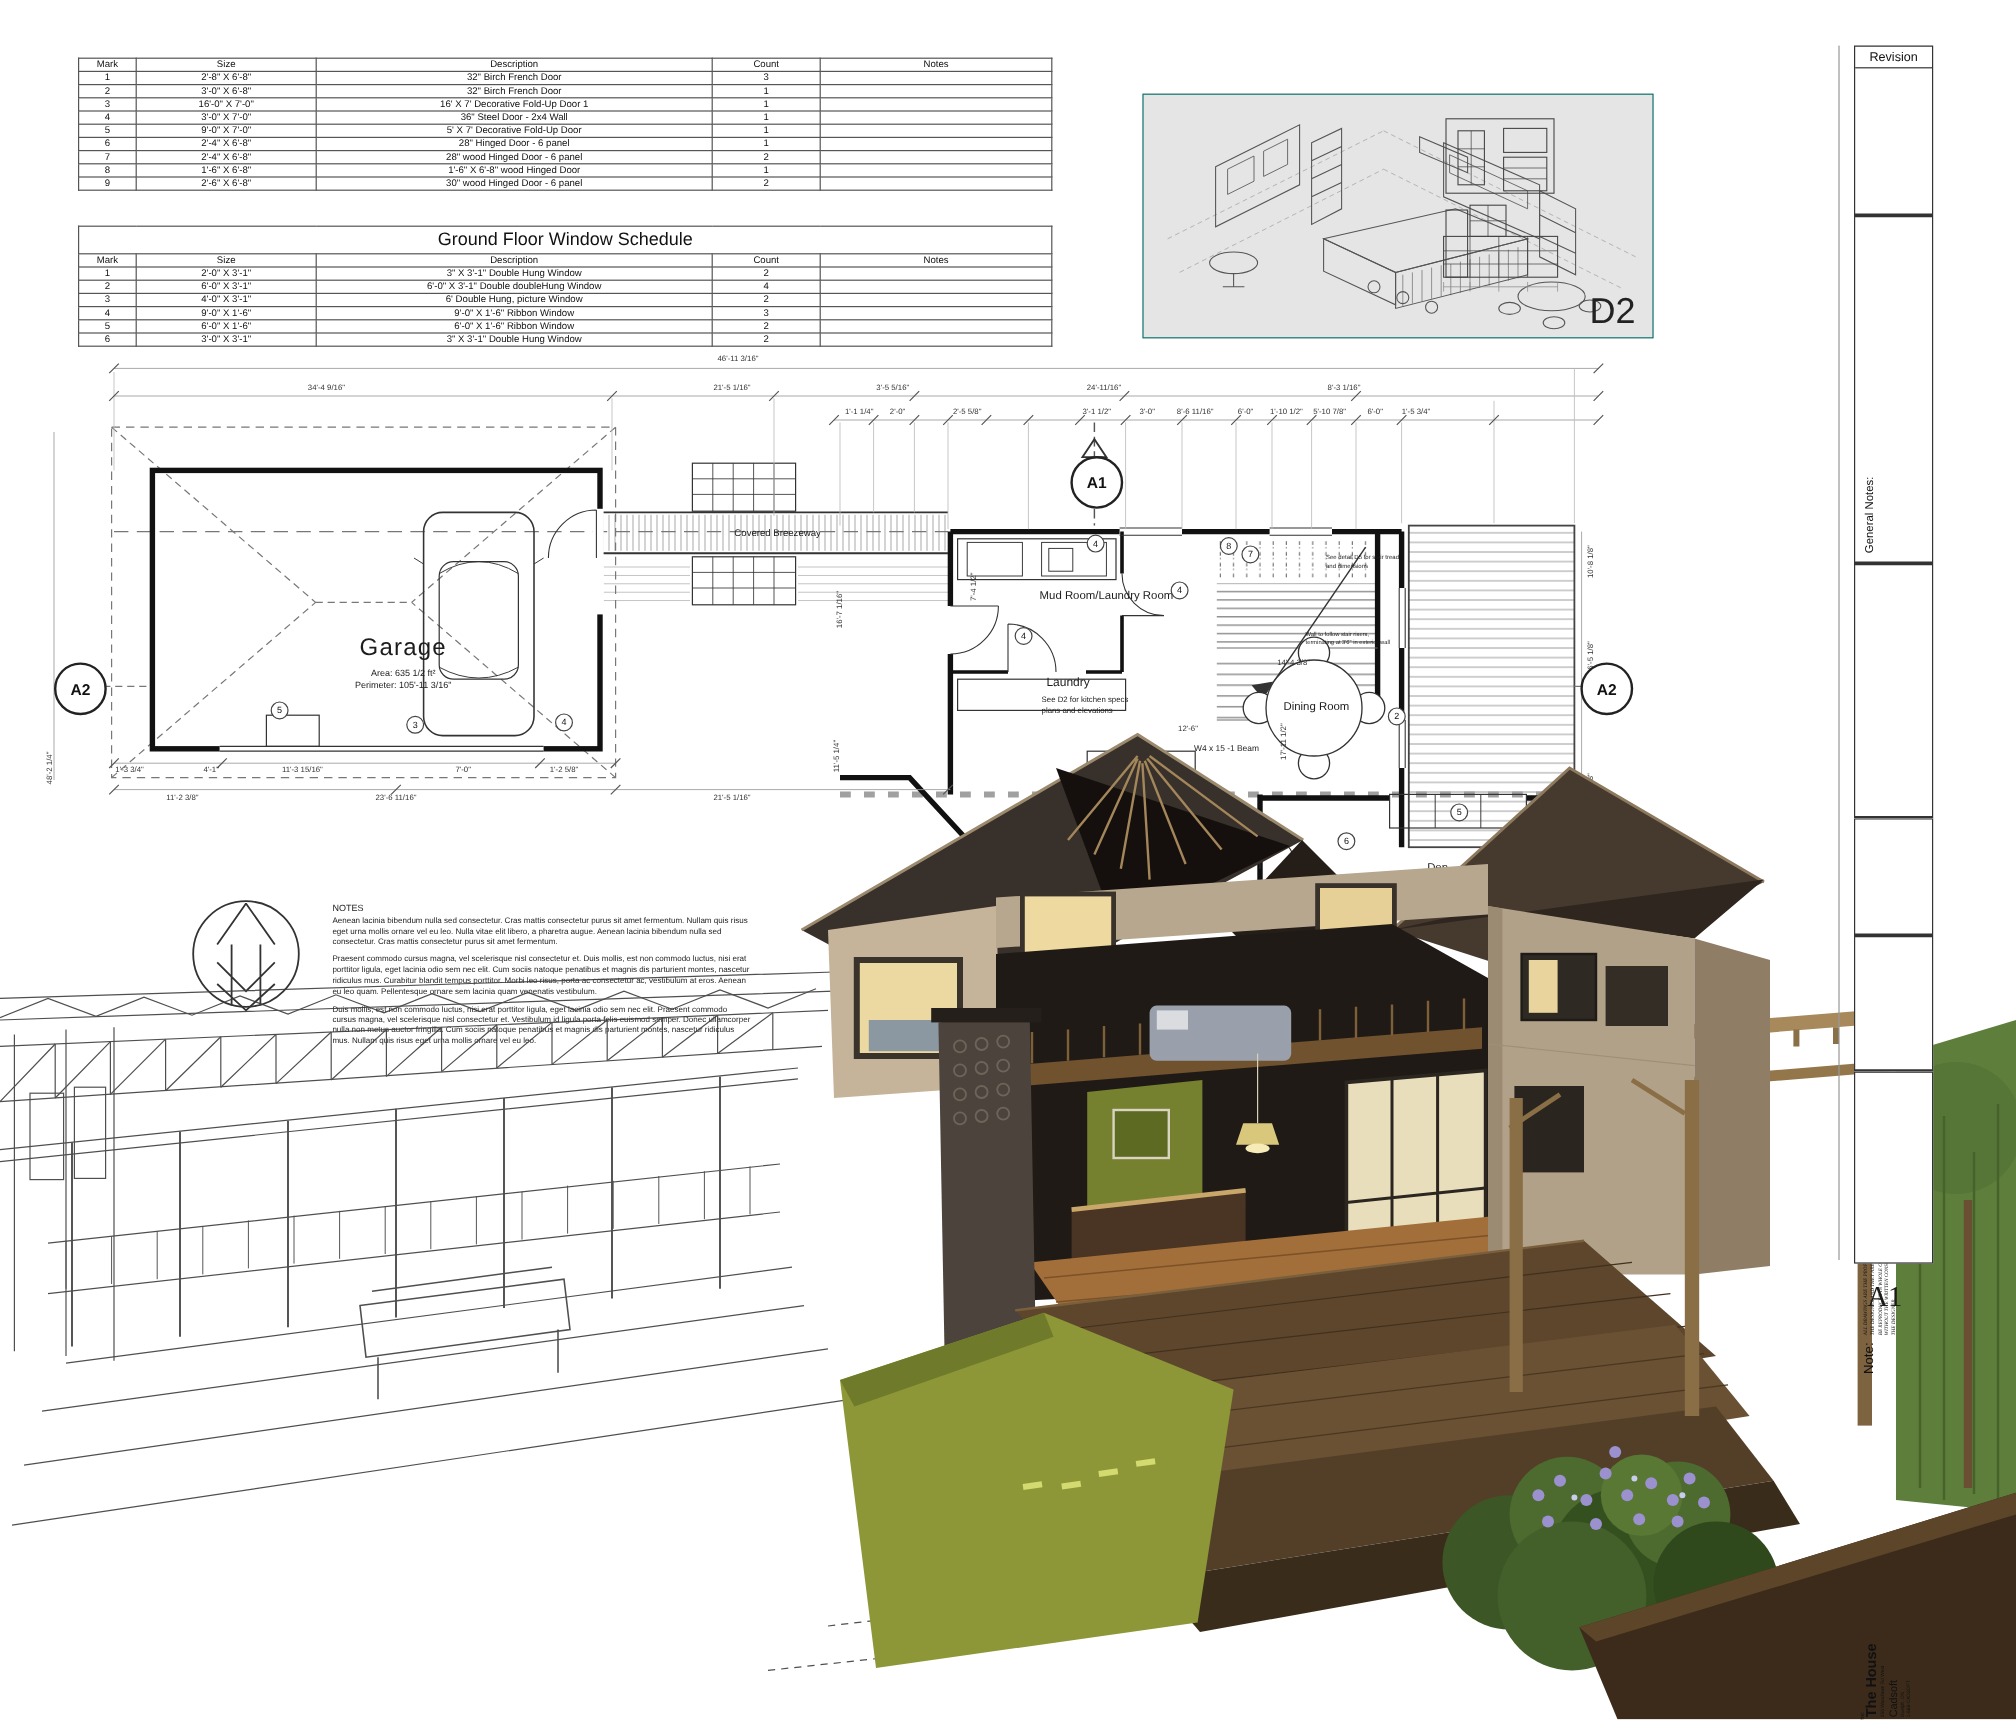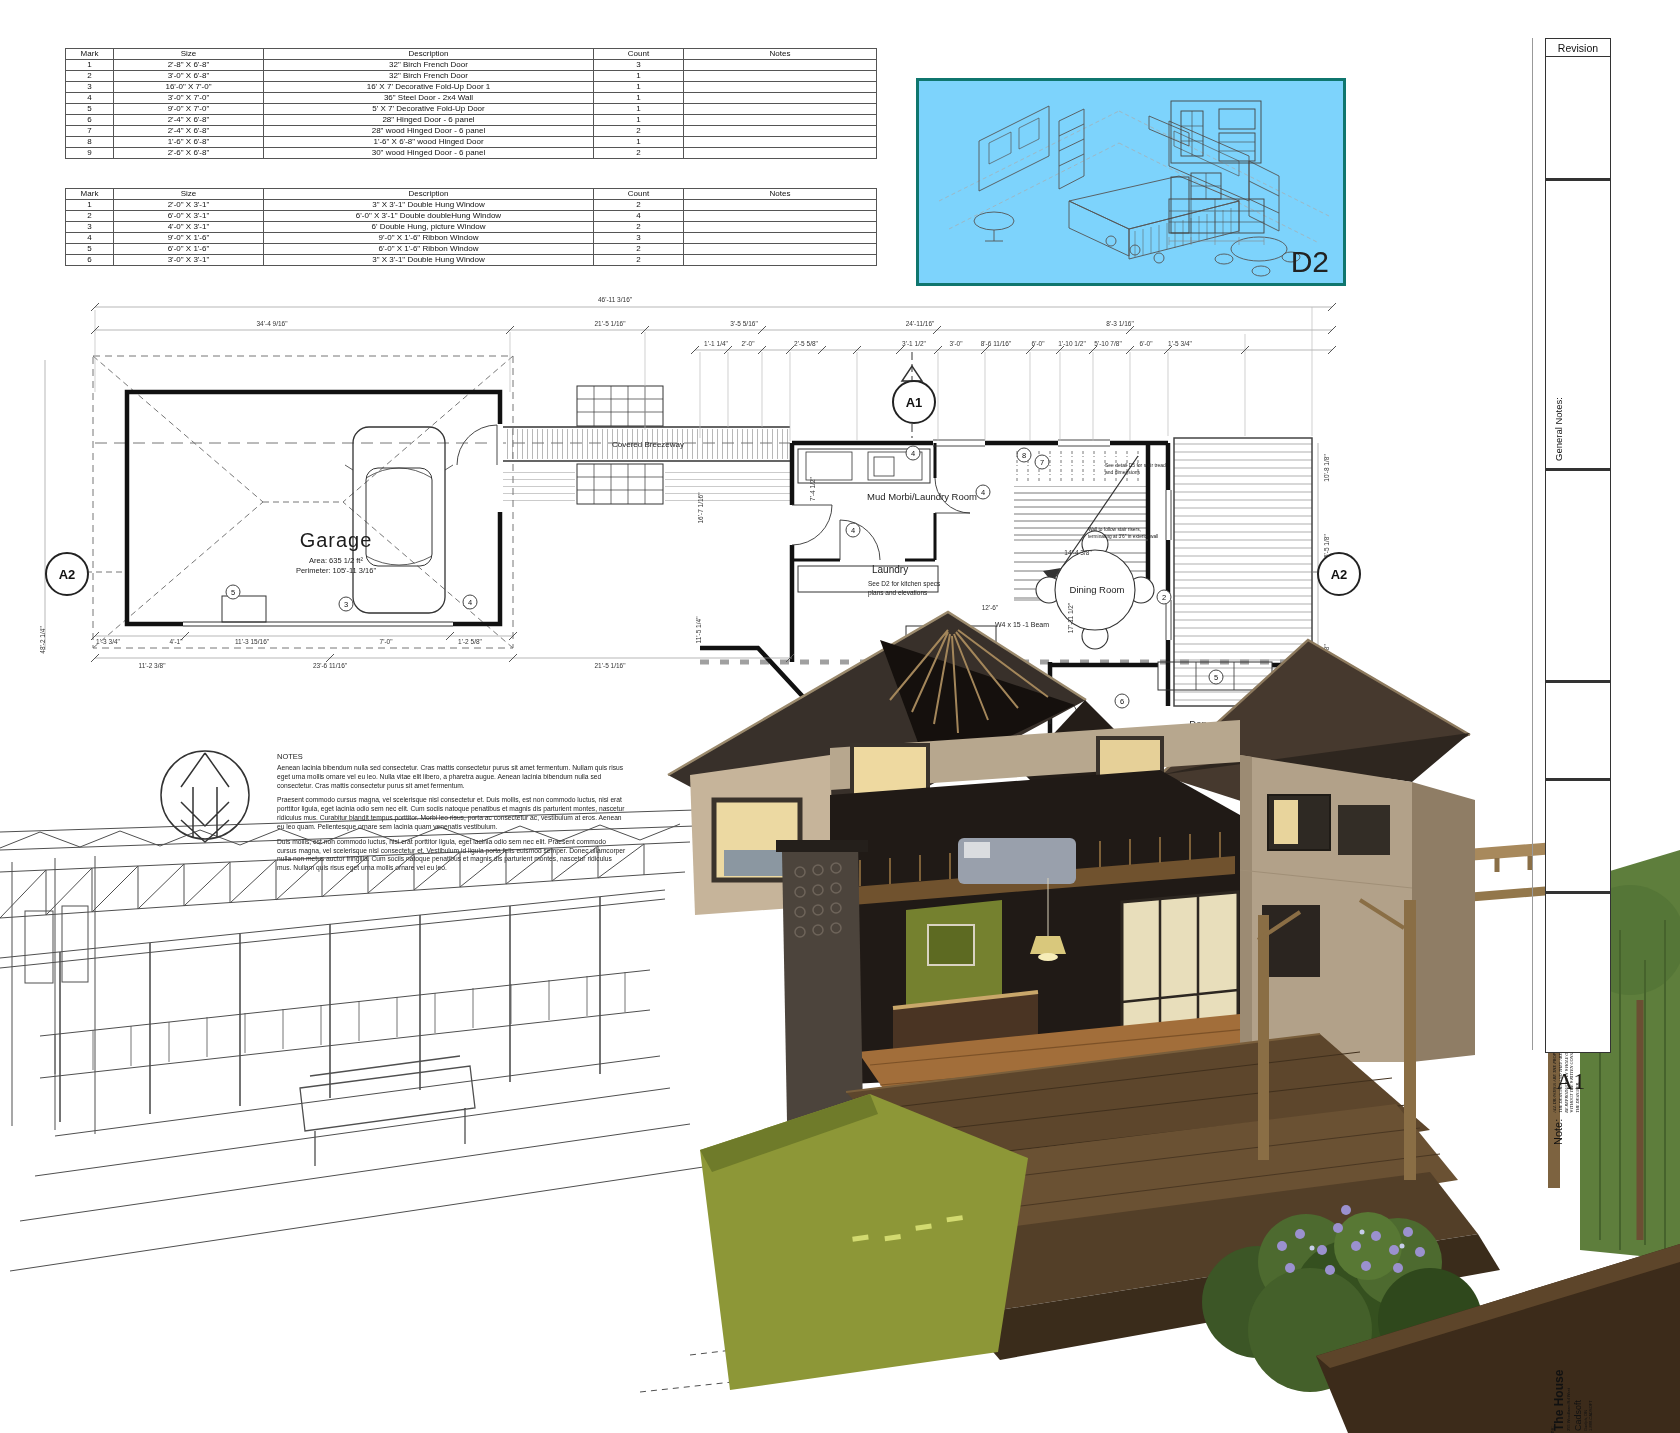--- a/index.html
+++ b/index.html
@@ -23,21 +23,21 @@
   .dim{position:absolute;font-size:6.5px;color:#333;white-space:nowrap;transform:translateX(-50%)}
   .dim.rot{transform:translate(-50%,-50%) rotate(-90deg)}
   .tag{position:absolute;width:13px;height:13px;border:1px solid #444;border-radius:50%;
       font-size:7.5px;line-height:13px;text-align:center;background:#fff;transform:translate(-50%,-50%)}
   .bub{position:absolute;width:40px;height:40px;border:2px solid #222;border-radius:50%;background:#fff;
       display:flex;align-items:center;justify-content:center;font-size:13px;font-weight:bold;z-index:5}
   #notes-block{position:absolute;left:277px;top:752px;width:350px;z-index:2;font-size:6.7px;line-height:1.32;color:#222}
   #notes-block .nh{font-size:7.5px;margin-bottom:2px}
   #notes-block p{margin:0 0 6px 0}
   
-  #d2box{position:absolute;left:916px;top:78px;width:424px;height:202px;border:3px solid #0f766e;background:#7dd3fc;z-index:5}
+  #d2box{position:absolute;left:952px;top:78px;width:424px;height:202px;border:1px solid #0f766e;background:#e5e5e5;z-index:5}
   #d2box .d2lab{position:absolute;right:14px;bottom:4px;font-size:30px;color:#222}
   
   .vsec{position:absolute;left:1545px;width:66px;background:#fff;border:1px solid #333;box-sizing:border-box;z-index:5}
   .vin{position:absolute;left:1px;transform-origin:0 0;transform:rotate(-90deg);box-sizing:border-box}
   .frameline{position:absolute;background:#999;z-index:5}
   #sheetnum{position:absolute;left:1556px;top:1068px;font-family:"Liberation Serif",serif;
       font-size:24px;color:#1d1b18;z-index:6}
   .notep{font-family:"Liberation Serif",serif;font-style:italic;font-size:4.3px;line-height:1.35;width:88px;margin:0}
 </style>
 </head>
@@ -166,21 +166,21 @@
   <g fill="none" stroke="#333" stroke-width="1.5">
     <polygon points="902,381 922,381 912,366"></polygon>
   </g>
 </svg>
 
 <div id="labels">
   <div class="lbl c" style="left:336px;top:529px;font-size:20px;letter-spacing:1px">Garage</div>
   <div class="lbl c" style="left:336px;top:556px;font-size:7.5px">Area: 635 1/2 ft²</div>
   <div class="lbl c" style="left:336px;top:566px;font-size:7.5px">Perimeter: 105'-11 3/16"</div>
   <div class="lbl c" style="left:648px;top:440px;font-size:8px">Covered Breezeway</div>
-  <div class="lbl c" style="left:922px;top:491px;font-size:9.5px">Mud Morbi/Laundry Room</div>
+  <div class="lbl c" style="left:922px;top:491px;font-size:9.5px">Mud Room/Laundry Room</div>
   <div class="lbl" style="left:872px;top:564px;font-size:10px">Laundry</div>
   <div class="lbl" style="left:868px;top:580px;font-size:6.5px">See D2 for kitchen specs</div>
   <div class="lbl" style="left:868px;top:589px;font-size:6.5px">plans and elevations</div>
   <div class="lbl c" style="left:1097px;top:584px;font-size:9.5px">Dining Room</div>
   <div class="lbl c" style="left:1198px;top:718px;font-size:9.5px">Den</div>
   <div class="lbl c" style="left:845px;top:694px;font-size:8.5px;color:#2b2b2b">Breakfast Nook</div>
   <div class="lbl" style="left:995px;top:621px;font-size:7px">W4 x 15 -1 Beam</div>
   <div class="lbl" style="left:1105px;top:462px;font-size:5px">See detail D5 for stair tread</div>
   <div class="lbl" style="left:1105px;top:469px;font-size:5px">and dimensions</div>
   <div class="lbl" style="left:1088px;top:527px;font-size:4.8px">Wall to follow stair risers,</div>
@@ -503,20 +503,23 @@
   </table>
 <table class="sched" id="win-table" style="top:188px">
   <colgroup>
       <col style="width:48px">
       <col style="width:150px">
       <col style="width:330px">
       <col style="width:90px">
       <col style="width:193px">
     </colgroup>
 <thead>
+      <tr>
+        <td class="t-title" colspan="5">Ground Floor Window Schedule</td>
+      </tr>
       <tr>
         <th>Mark</th>
         <th>Size</th>
         <th>Description</th>
         <th>Count</th>
         <th>Notes</th>
       </tr>
     </thead>
     <tbody>
       <tr>

